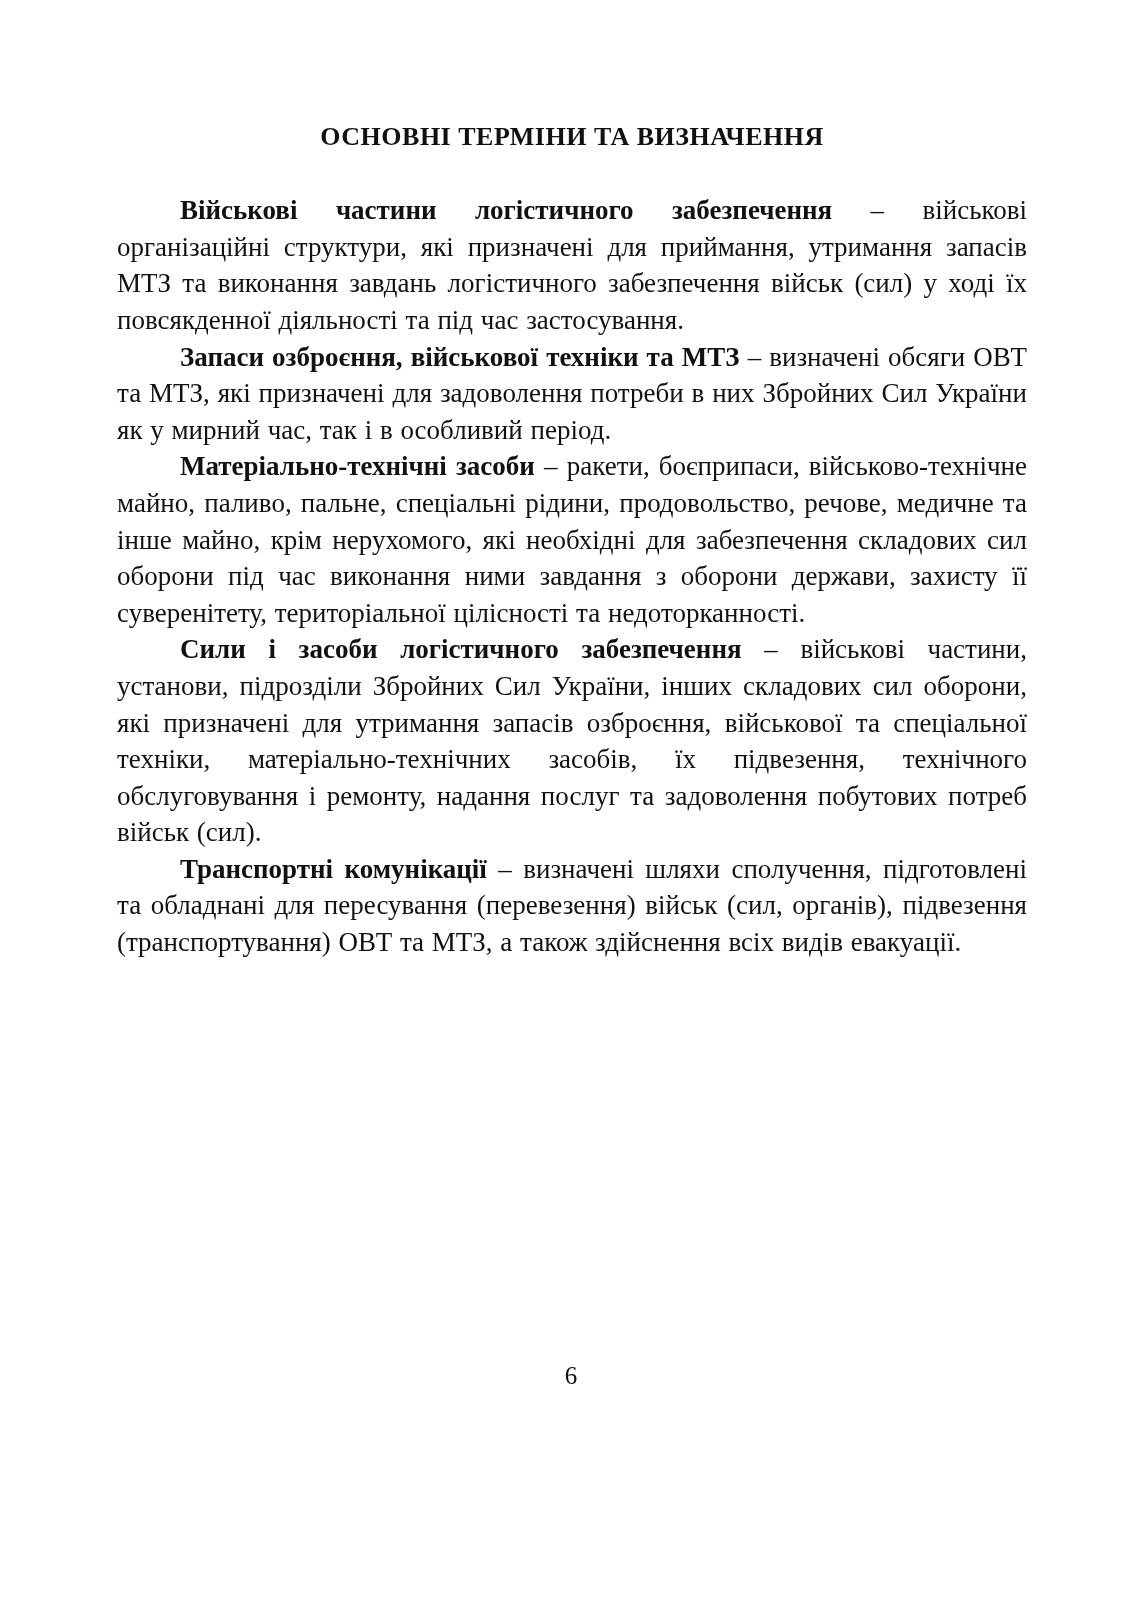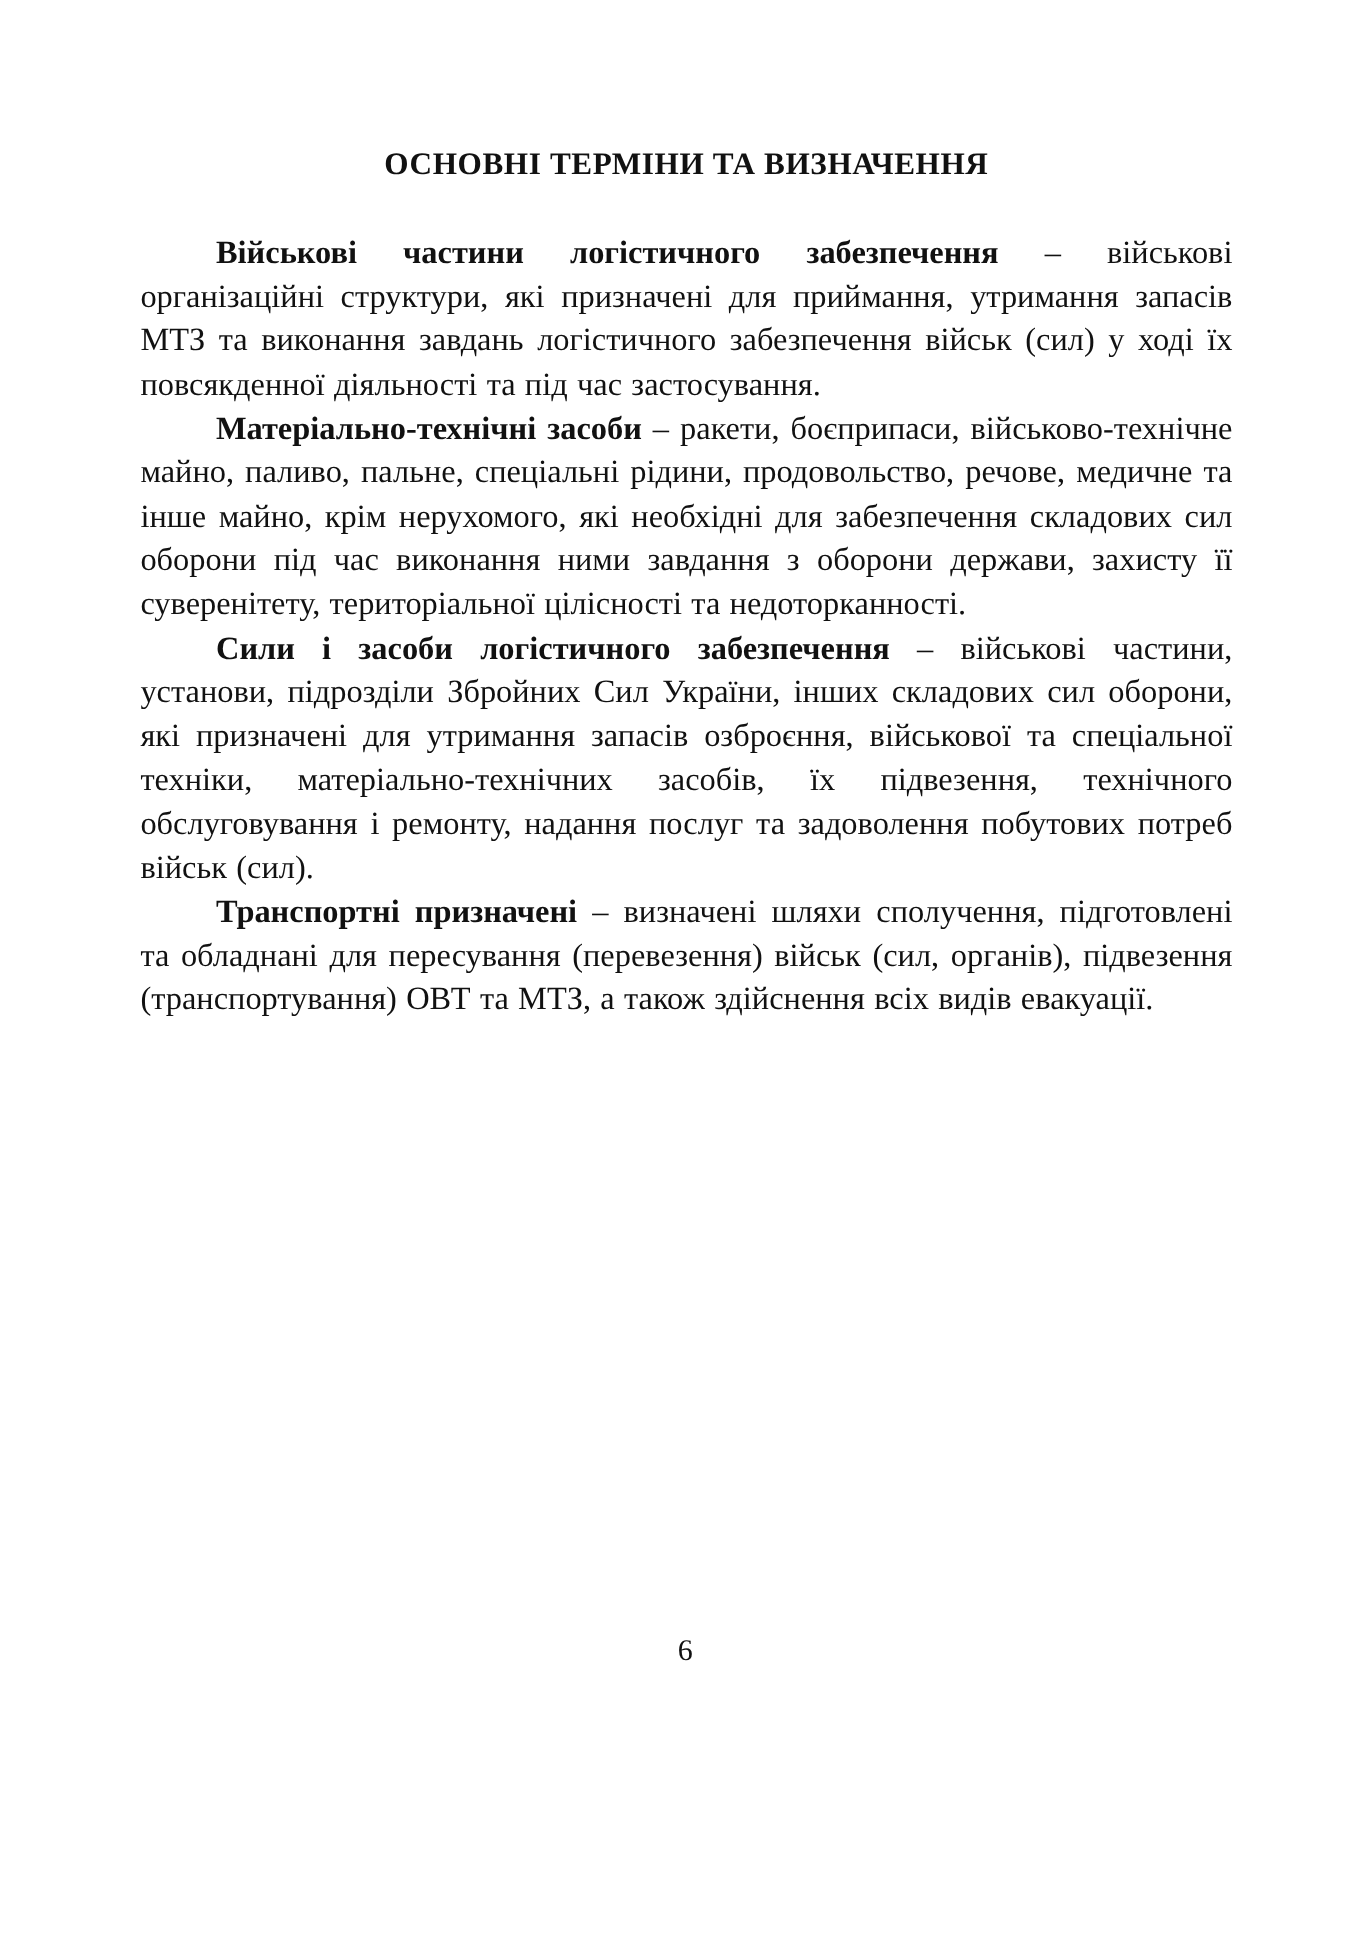--- a/index.html
+++ b/index.html
@@ -53,22 +53,23 @@
 </style>
 </head>
 <body>
 
 <div class="page">
   <div class="content">
     <h1 class="doc-title">ОСНОВНІ ТЕРМІНИ ТА ВИЗНАЧЕННЯ</h1>
 
     <p class="para"><span class="term">Військові частини логістичного забезпечення</span> <span>– військові організаційні структури, які призначені для приймання, утримання запасів МТЗ та виконання завдань логістичного забезпечення військ (сил) у ході їх повсякденної діяльності та під час застосування.</span></p>
 
+    <p class="para"><span class="term">Запаси озброєння, військової техніки та МТЗ</span> <span>– визначені обсяги ОВТ та МТЗ, які призначені для задоволення потреби в них Збройних Сил України як у мирний час, так і в особливий період.</span></p>
 
     <p class="para"><span class="term">Матеріально-технічні засоби</span> <span>– ракети, боєприпаси, військово-технічне майно, паливо, пальне, спеціальні рідини, продовольство, речове, медичне та інше майно, крім нерухомого, які необхідні для забезпечення складових сил оборони під час виконання ними завдання з оборони держави, захисту її суверенітету, територіальної цілісності та недоторканності.</span></p>
 
     <p class="para"><span class="term">Сили і засоби логістичного забезпечення</span> <span>– військові частини, установи, підрозділи Збройних Сил України, інших складових сил оборони, які призначені для утримання запасів озброєння, військової та спеціальної техніки, матеріально-технічних засобів, їх підвезення, технічного обслуговування і ремонту, надання послуг та задоволення побутових потреб військ (сил).</span></p>
 
-    <p class="para"><span class="term">Транспортні призначені</span> <span>– визначені шляхи сполучення, підготовлені та обладнані для пересування (перевезення) військ (сил, органів), підвезення (транспортування) ОВТ та МТЗ, а також здійснення всіх видів евакуації.</span></p>
+    <p class="para"><span class="term">Транспортні комунікації</span> <span>– визначені шляхи сполучення, підготовлені та обладнані для пересування (перевезення) військ (сил, органів), підвезення (транспортування) ОВТ та МТЗ, а також здійснення всіх видів евакуації.</span></p>
   </div>
 
   <div class="page-number">6</div>
 </div>
 
 </body></html>

